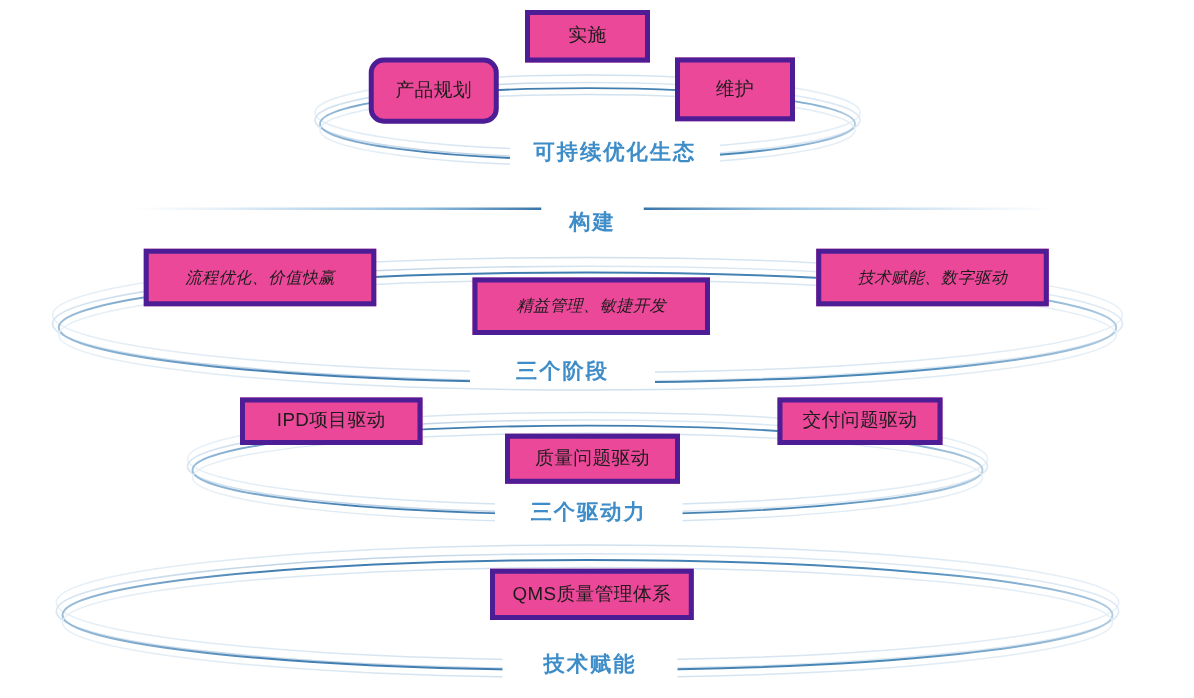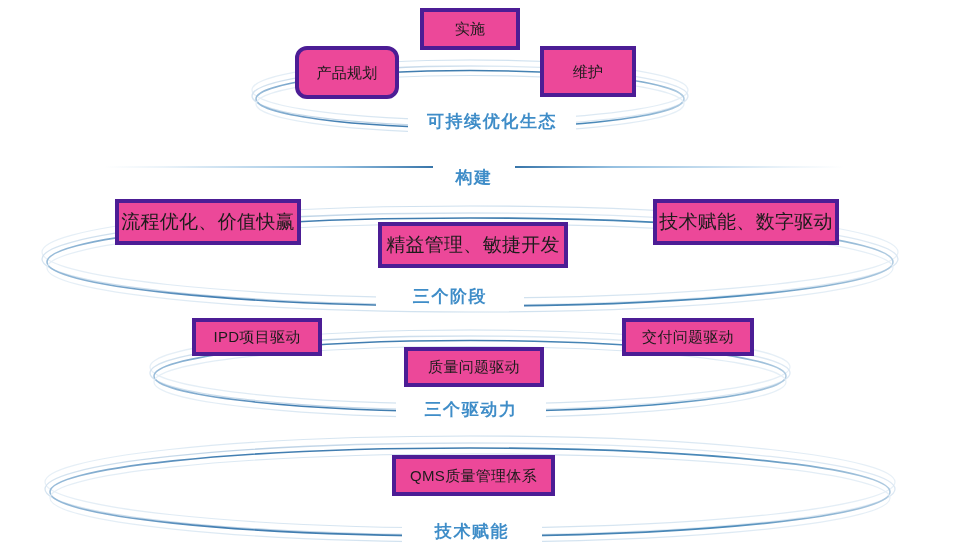--- a/index.html
+++ b/index.html
@@ -39,21 +39,21 @@
     border: 4px solid #4c1d95;
     display: flex;
     align-items: center;
     justify-content: center;
     color: #1c1c1c;
     font-size: 15px;
     line-height: 1.2;
     white-space: nowrap;
     letter-spacing: 0.3px;
   }
-  .node-box.wide { font-size: 19px; }
+  .node-box.wide { font-size: 13px; font-style: italic; }
 
   
   .tier-label {
     position: absolute;
     background: #ffffff;
     color: #3f8dc8;
     font-weight: bold;
     font-size: 17px;
     letter-spacing: 1.6px;
     white-space: nowrap;
@@ -163,21 +163,21 @@
     <div class="divider-text">构建</div>
     <div class="rule right"></div>
   </div>
 
   <div class="node-box wide" style="left:115px; top:199px; width:186px; height:46px;">流程优化、价值快赢</div>
   <div class="node-box wide" style="left:378px; top:222px; width:190px; height:46px;">精益管理、敏捷开发</div>
   <div class="node-box wide" style="left:653px; top:199px; width:186px; height:46px;">技术赋能、数字驱动</div>
 
   <div class="tier-label" style="left:376px; top:283px; width:148px;">三个阶段</div>
 
-  <div class="node-box" style="left:192px; top:318px; width:130px; height:38px;">IPD项目驱动</div>
+  <div class="node-box" style="left:192px; top:318px; width:146px; height:38px;">IPD项目驱动</div>
   <div class="node-box" style="left:622px; top:318px; width:132px; height:38px;">交付问题驱动</div>
   <div class="node-box" style="left:404px; top:347px; width:140px; height:40px;">质量问题驱动</div>
 
   <div class="tier-label" style="left:396px; top:396px; width:150px;">三个驱动力</div>
 
   <div class="node-box" style="left:392px; top:455px; width:163px; height:41px;">QMS质量管理体系</div>
 
   <div class="tier-label" style="left:402px; top:518px; width:140px;">技术赋能</div>
 
 </div>

